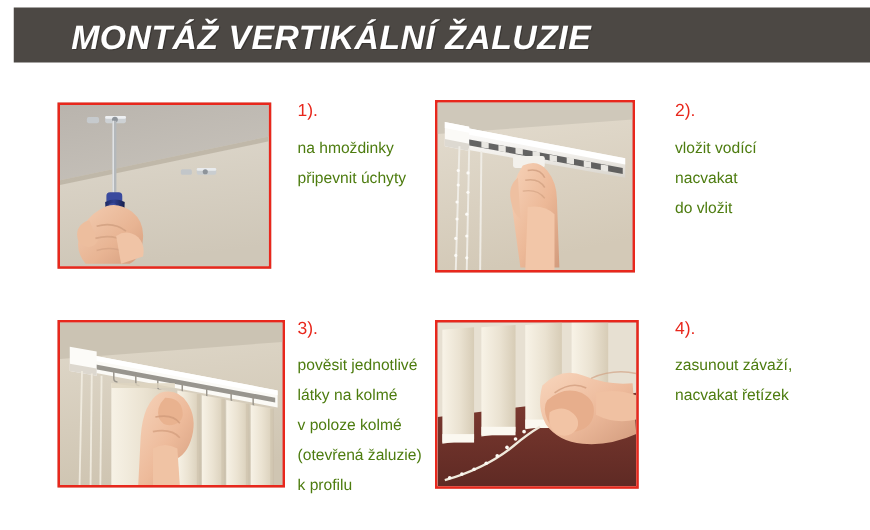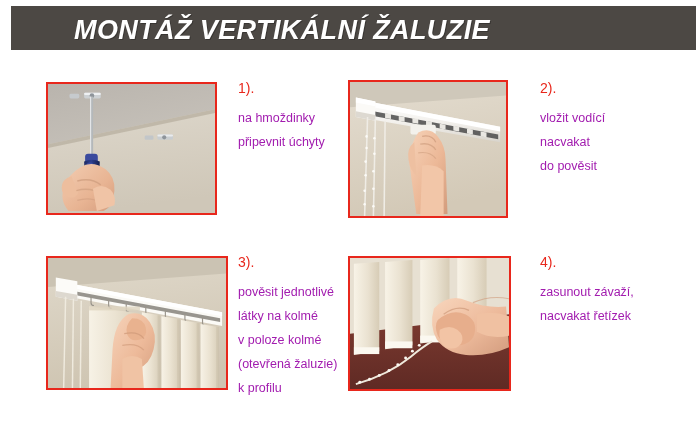--- a/index.html
+++ b/index.html
@@ -12,21 +12,21 @@
   }
   
   #header-bar{
     position:absolute;
     left:11px; top:6px;
     width:685px; height:44px;
     background:#4c4844;
   }
   #header-title{
     position:absolute;
-    left:63px; top:9px;
+    left:46px; top:9px;
     font-size:27px;
     font-weight:bold;
     font-style:italic;
     color:#ffffff;
     letter-spacing:0.4px;
     white-space:nowrap;
     text-shadow:1px 1px 0 rgba(0,0,0,0.25);
   }
   
   #steps{
@@ -45,21 +45,21 @@
   .step-photo svg{display:block;width:100%;height:100%;}
   .step-caption{position:absolute;}
   .step-num{
     color:#e8271c;
     font-size:14px;
     line-height:16px;
     margin-bottom:10px;
     white-space:nowrap;
   }
   .cap-line{
-    color:#a21caf;
+    color:#4d7c0f;
     font-size:12.5px;
     line-height:24px;
     white-space:nowrap;
   }
   
   #step-1 .step-photo{left:46px;  top:32px;  width:171px; height:133px;}
   #step-1 .step-caption{left:238px; top:30px;}
   #step-2 .step-photo{left:348px; top:30px;  width:160px; height:138px;}
   #step-2 .step-caption{left:540px; top:30px;}
   #step-3 .step-photo{left:46px;  top:206px; width:182px; height:134px;}
@@ -219,21 +219,21 @@
           <path d="M72 64 q11 -2 16 6" stroke="#cf9e7f" stroke-width="1.3" fill="none" opacity="0.7"></path>
           <path d="M70 73 q12 -2 18 6" stroke="#cf9e7f" stroke-width="1.2" fill="none" opacity="0.6"></path>
           <path d="M74 86 q14 -2 22 6 l0 46 l-24 0 z" fill="#f2c6a8"></path>
         </g>
       </svg>
     </div>
     <div class="step-caption">
       <div class="step-num">2).</div>
       <div class="cap-line">vložit vodící</div>
       <div class="cap-line">nacvakat</div>
-      <div class="cap-line">do pověsit</div>
+      <div class="cap-line">do vložit</div>
     </div>
   </div>
 
   <div class="step" id="step-3">
     <div class="step-photo">
       <svg viewBox="0 0 182 134" preserveAspectRatio="none">
         <defs>
           <linearGradient id="g3wall" x1="0" y1="0" x2="0.2" y2="1">
             <stop offset="0%" stop-color="#e0d9cb"></stop>
             <stop offset="100%" stop-color="#cfc5b2"></stop>

